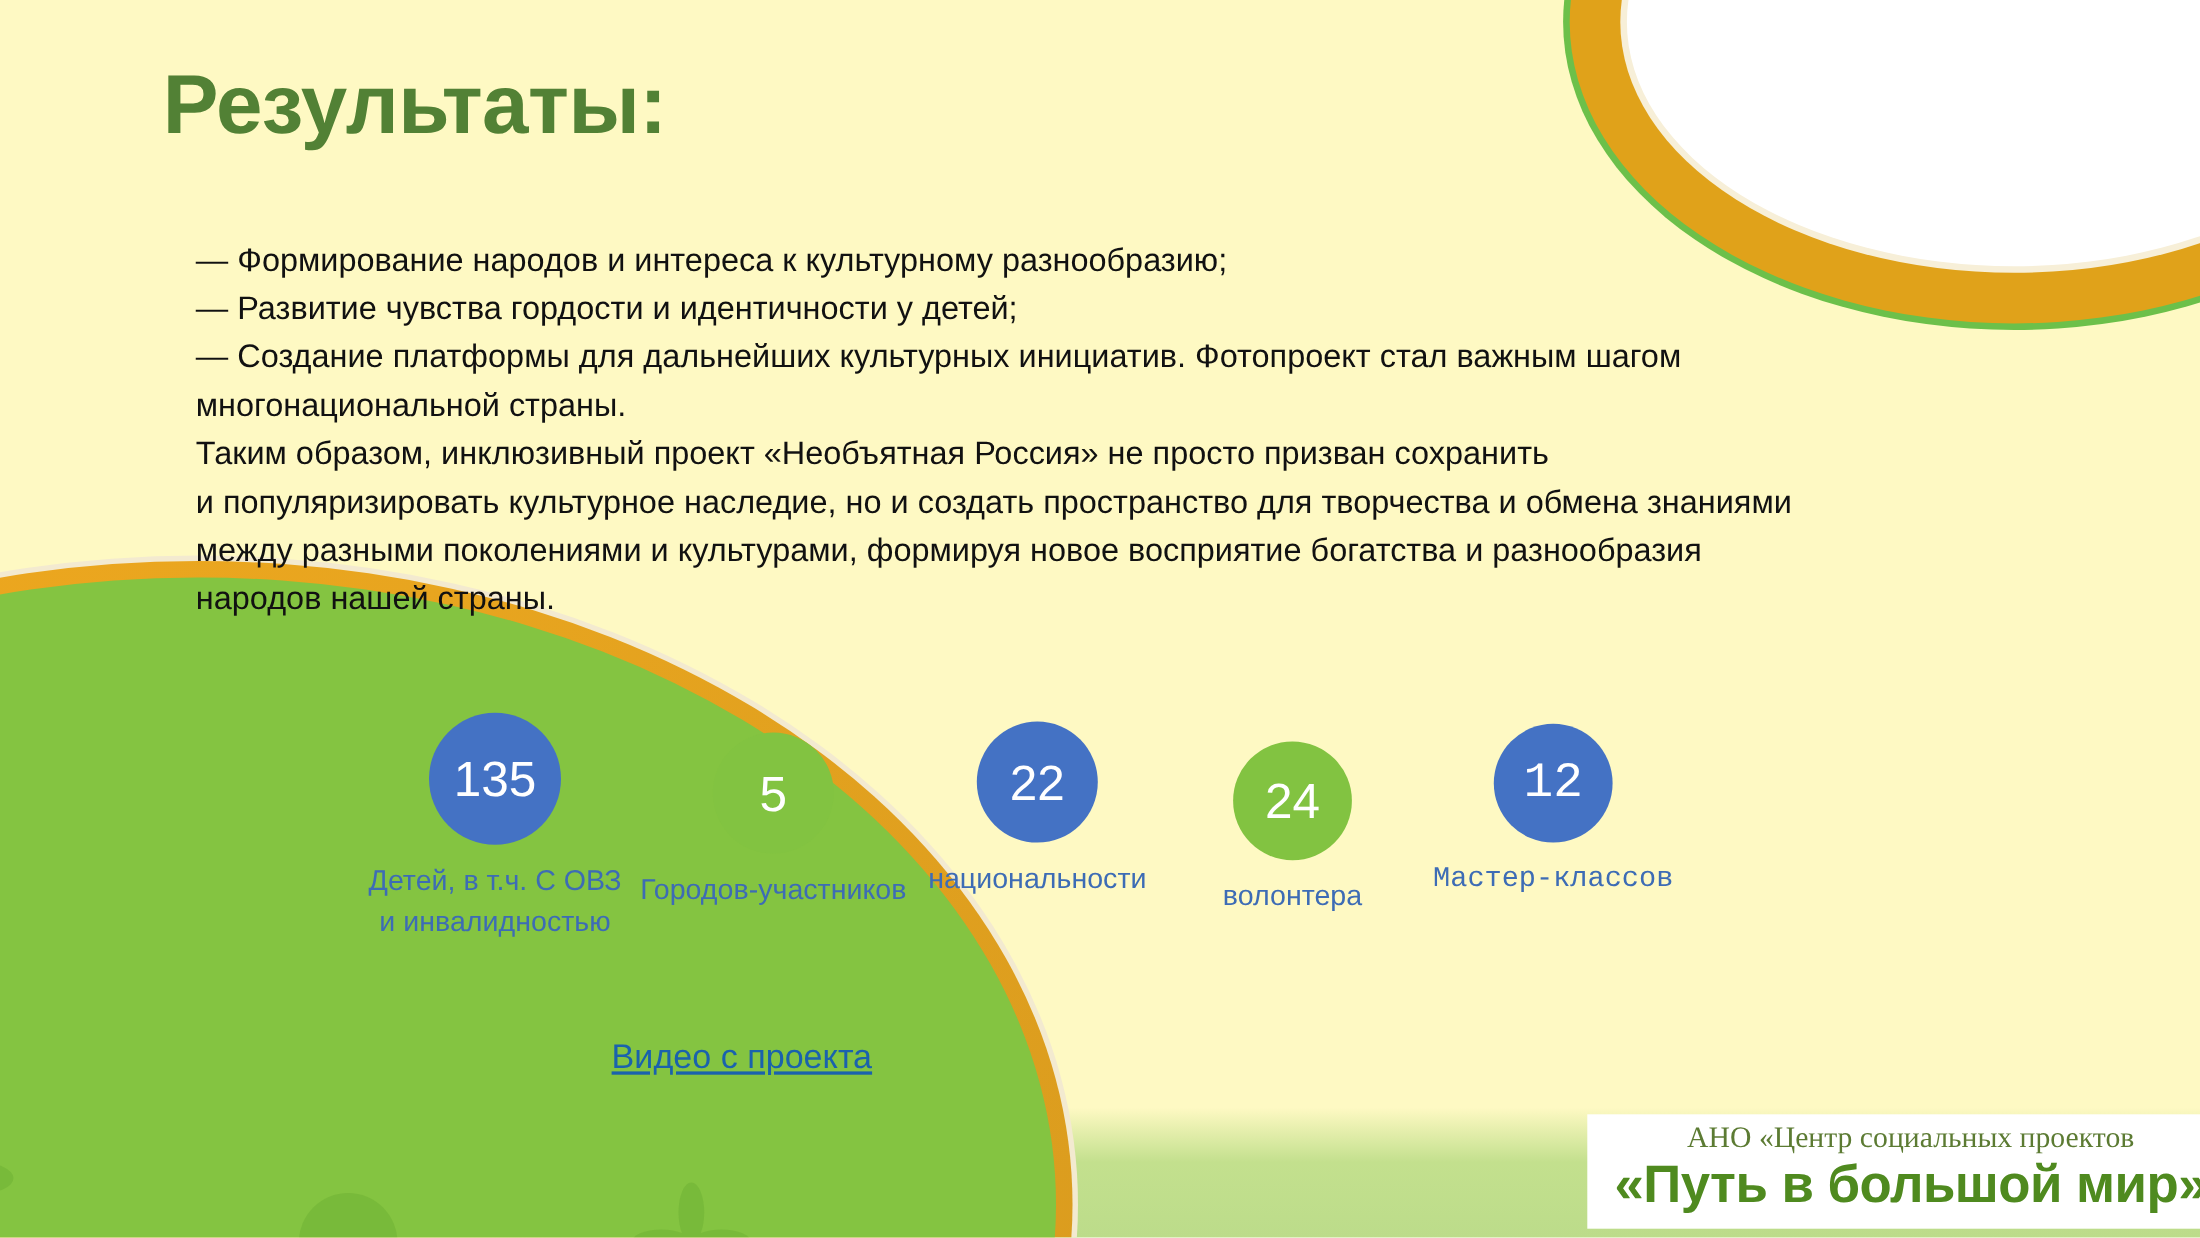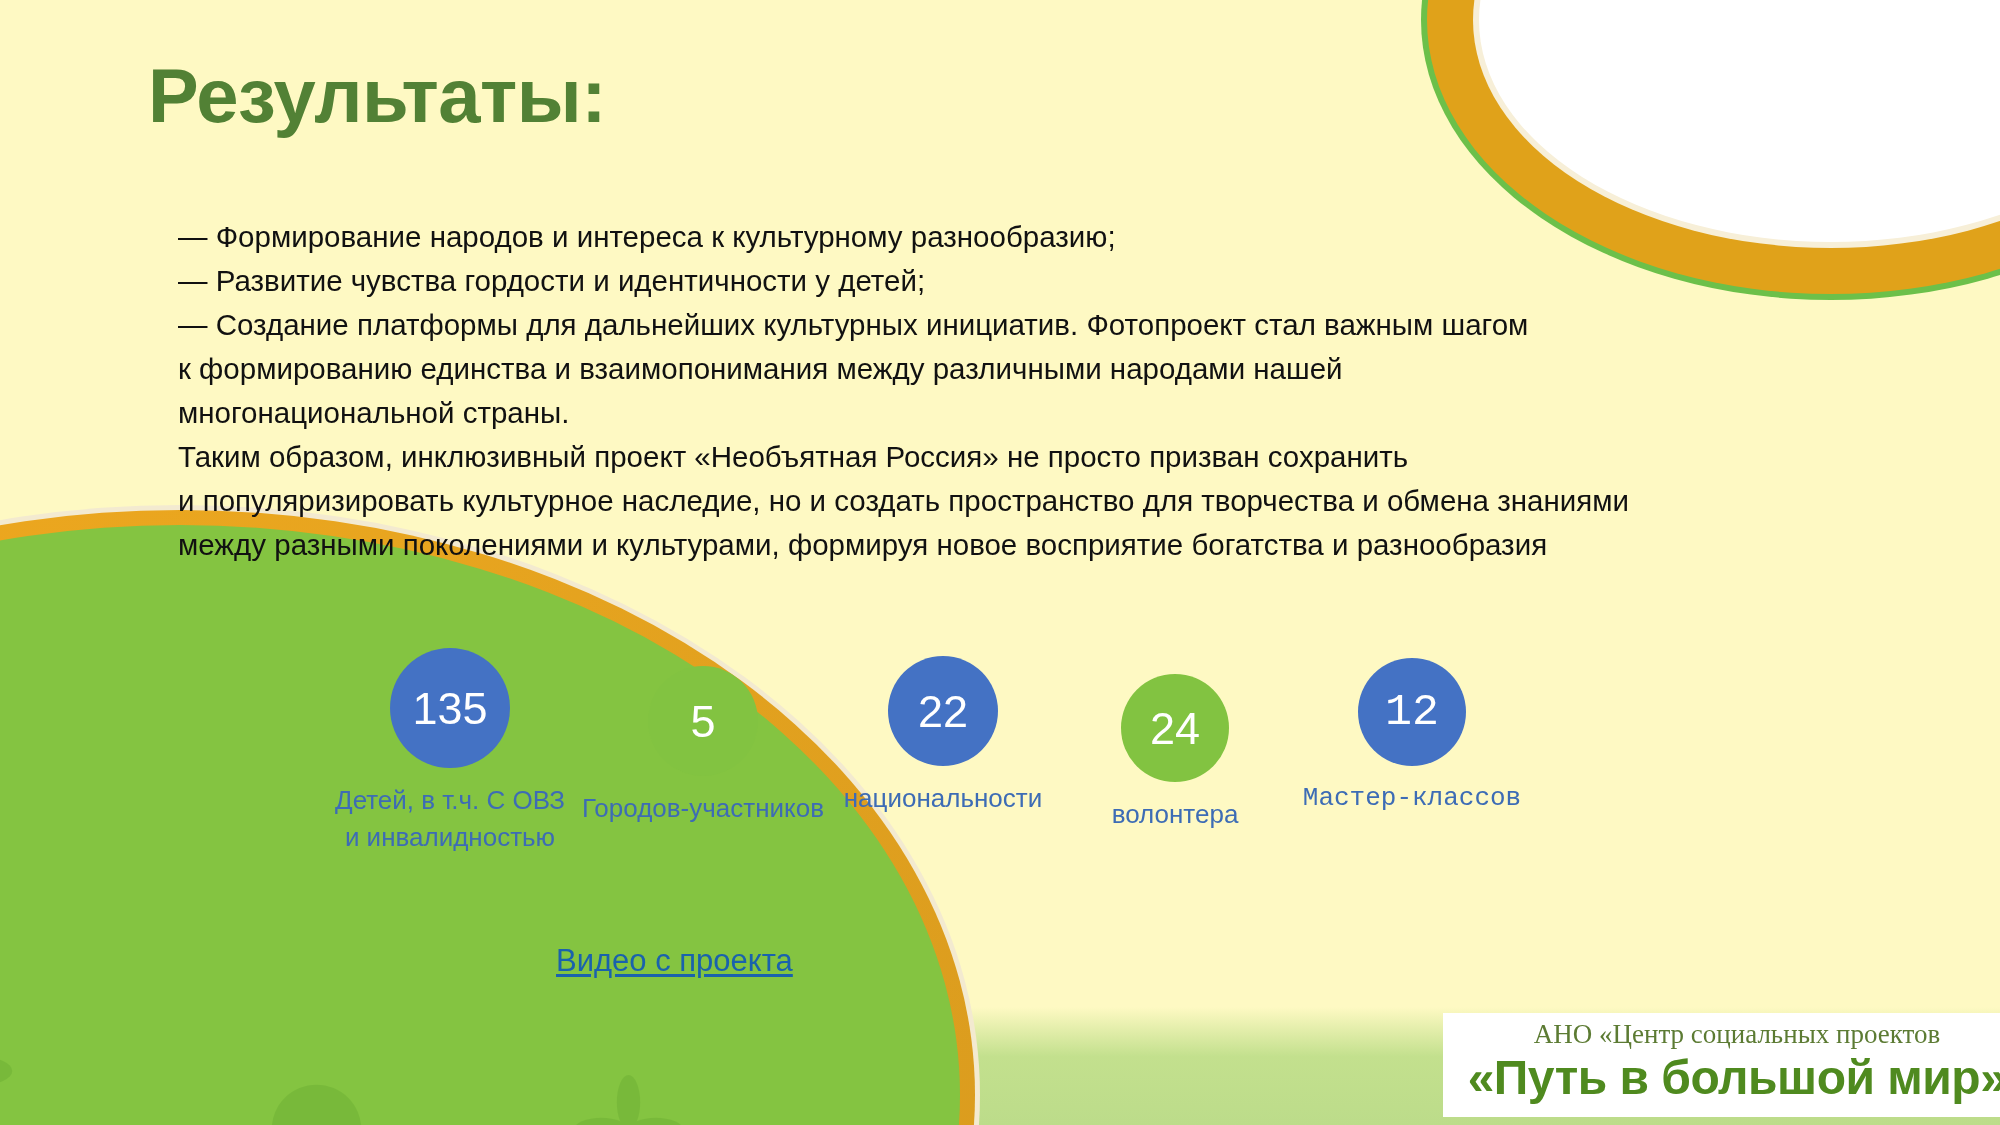--- a/index.html
+++ b/index.html
@@ -269,25 +269,25 @@
       </svg>
     </div>
   </div>
 
   <div class="title">Результаты:</div>
 
   <div class="body-text">
       <div class="ln">— Формирование народов и интереса к культурному разнообразию;</div>
       <div class="ln">— Развитие чувства гордости и идентичности у детей;</div>
       <div class="ln">— Создание платформы для дальнейших культурных инициатив. Фотопроект стал важным шагом</div>
-      <div class="ln">к формированию единства и взаимопонимания между различными народами нашей</div>
       <div class="ln">многонациональной страны.</div>
       <div class="ln">Таким образом, инклюзивный проект «Необъятная Россия» не просто призван сохранить</div>
       <div class="ln">и популяризировать культурное наследие, но и создать пространство для творчества и обмена знаниями</div>
       <div class="ln">между разными поколениями и культурами, формируя новое восприятие богатства и разнообразия</div>
+      <div class="ln">народов нашей страны.</div>
     </div>
 
   <div class="stats">
       <div class="stat" style="left: 0px; top: 0px; width: 240px;">
         <div class="bubble" style="width: 120px; height: 120px; background: rgb(68, 114, 196);">135</div>
         <div class="stat-label">Детей, в т.ч. С ОВЗ<br>и инвалидностью</div>
       </div>
       <div class="stat" style="left: 248px; top: 18px; width: 250px;">
         <div class="bubble" style="width: 110px; height: 110px; background: rgb(130, 195, 65);">5</div>
         <div class="stat-label">Городов-участников</div>

